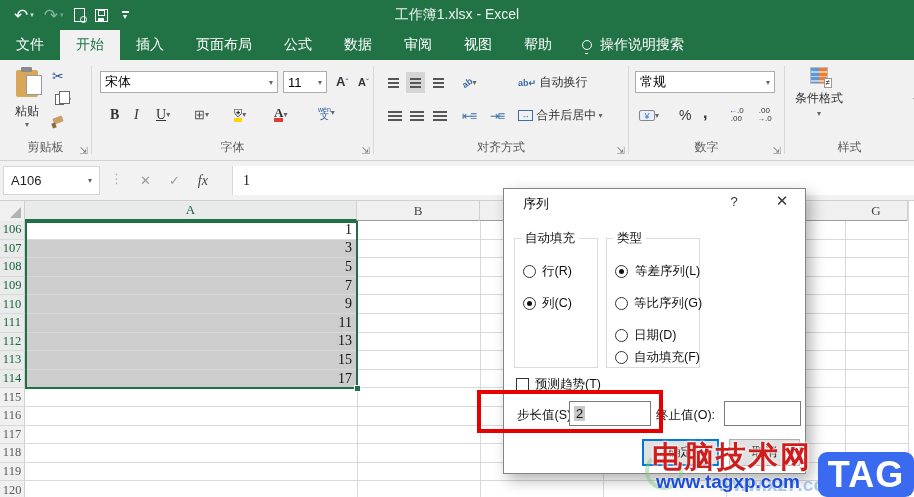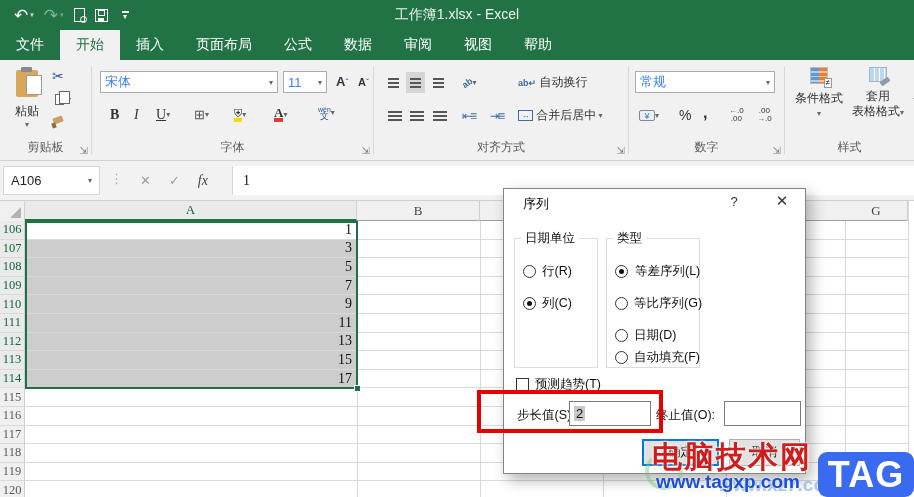--- a/index.html
+++ b/index.html
@@ -47,21 +47,21 @@
   .mini-col { position:absolute; left:52px; top:8px; display:flex; flex-direction:column; gap:7px; }
   .mini { display:flex; align-items:center; gap:3px; cursor:pointer; height:16px; }
   .scissors { font-size:14px; color:#2b579a; }
   .copy-ic { width:9px; height:11px; border:1px solid #666; background:#fff; position:relative; margin-left:3px; }
   .copy-ic::after { content:""; position:absolute; left:2.5px; top:-4px; width:9px; height:11px; border:1px solid #666; background:#fff; }
   .brush { width:12px; height:12px; position:relative; }
   .brush::before { content:""; position:absolute; left:1px; top:1px; width:10px; height:6px; background:#c9a063; transform:rotate(-20deg); border-radius:1px; }
   .brush::after { content:""; position:absolute; left:0; bottom:0; width:4px; height:5px; background:#8a6d3b; transform:rotate(-20deg); }
 
   .combo { background:#fff; border:1px solid #ababab; display:flex; align-items:center; justify-content:space-between; padding:0 4px; height:22px; cursor:pointer; }
-  .combo .cv { font-size:13px; color:#3b82f6; }
+  .combo .cv { font-size:13px; color:#000000; }
   .caret { font-size:8px; color:#666; }
   .fbtn { display:inline-flex; align-items:center; justify-content:center; height:21px; padding:0 4px; cursor:pointer; color:#333; }
   .fb-b { font-family:"Liberation Serif", serif; font-weight:bold; font-size:14px; }
   .fb-i { font-family:"Liberation Serif", serif; font-style:italic; font-size:14px; }
   .fb-u { font-family:"Liberation Serif", serif; text-decoration:underline; font-size:14px; }
   .grow { font-size:13px; font-weight:bold; color:#333; }
   .shrink { font-size:11px; font-weight:bold; color:#333; }
   .cblue { color:#2b579a; font-size:9px; vertical-align:super; }
   .under-yellow { display:inline-block; border-bottom:4px solid #ffd700; line-height:10px; font-size:11px; }
   .under-red { display:inline-block; border-bottom:4px solid #e03a3a; line-height:11px; font-size:13px; font-family:"Liberation Serif", serif; font-weight:bold; }
@@ -184,20 +184,24 @@
 <div class="tabrow">
   <div class="tab file">文件</div>
   <div class="tab active">开始</div>
   <div class="tab">插入</div>
   <div class="tab">页面布局</div>
   <div class="tab">公式</div>
   <div class="tab">数据</div>
   <div class="tab">审阅</div>
   <div class="tab">视图</div>
   <div class="tab">帮助</div>
+  <div class="searchbox">
+    <span class="bulb"></span>
+    <span>操作说明搜索</span>
+  </div>
 </div>
 
 <div class="ribbon">
 
   <div class="rgroup" style="left:0;width:91px;">
     <div class="paste-big">
       <span class="clip"></span>
       <span class="ptxt">粘贴</span>
       <span class="caret">▾</span>
     </div>
@@ -330,25 +334,20 @@
     <span class="launcher">⇲</span>
   </div>
   <div class="gsep" style="left:784px;"></div>
 
   <div class="rgroup" style="left:785px;width:129px;">
     <div class="style-big" style="left:6px;width:56px;">
       <span class="cf-ic"></span>
       <span style="margin-top:8px;">条件格式</span>
       <span class="caret">▾</span>
     </div>
-    <div class="style-big" style="left:66px;width:54px;">
-      <span class="ft-ic"></span>
-      <span style="margin-top:8px;">套用</span>
-      <span><span>表格格式</span><span class="caret">▾</span></span>
-    </div>
     <div class="style-big" style="left:124px;width:20px;">
       <span class="ft-ic" style="visibility:hidden;"></span>
       <span style="margin-top:8px;">单</span>
     </div>
     <div class="glabel">样式</div>
   </div>
 </div>
 
 <div class="fxbar">
   <div class="namebox">
@@ -447,21 +446,21 @@
 </div>
 
 <div class="dialog">
   <div class="dtitle">
       <span class="dt">序列</span>
     </div>
   <div class="dhelp">?</div>
   <div class="dclose">✕</div>
 
   <div class="fset f1">
-    <span class="leg">日期单位</span>
+    <span class="leg">自动填充</span>
     <div class="opt" style="top:24px;">
         <span class="radio"></span>
         <span>行(R)</span>
       </div>
     <div class="opt" style="top:56px;">
         <span class="radio on"></span>
         <span>列(C)</span>
       </div>
   </div>
 

